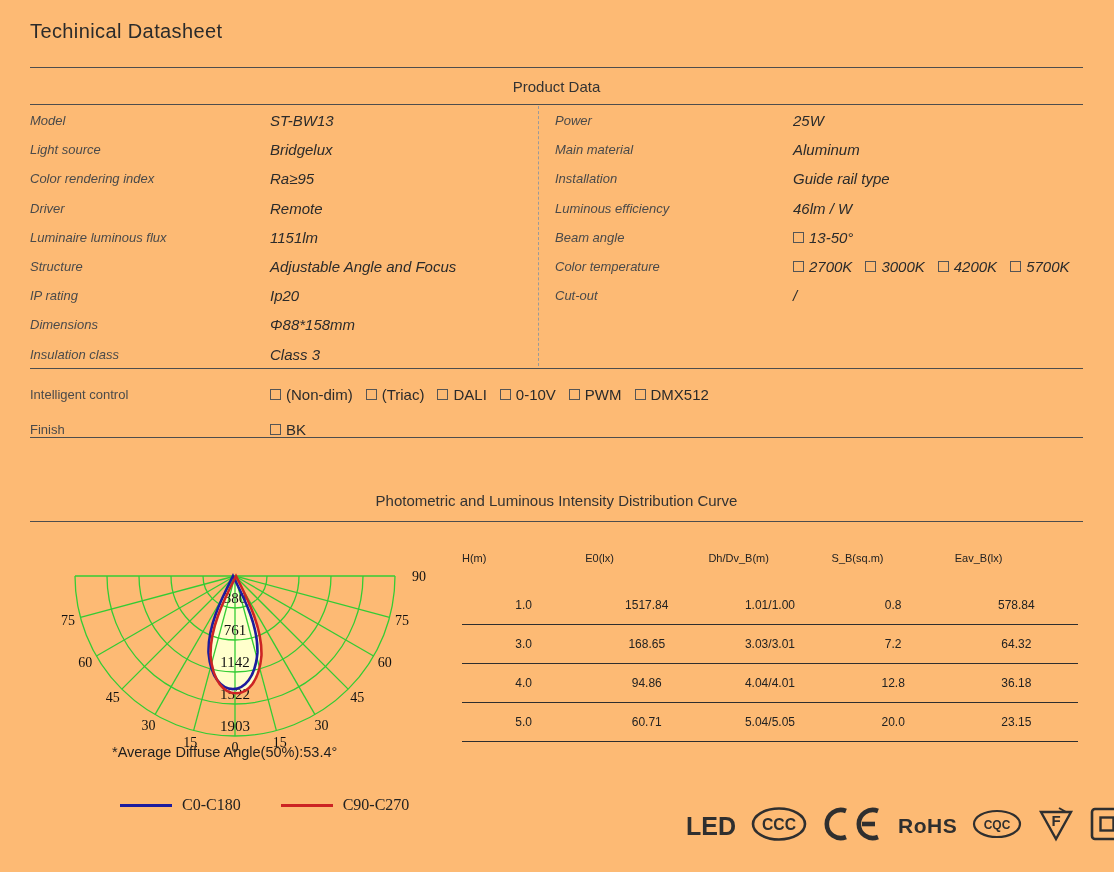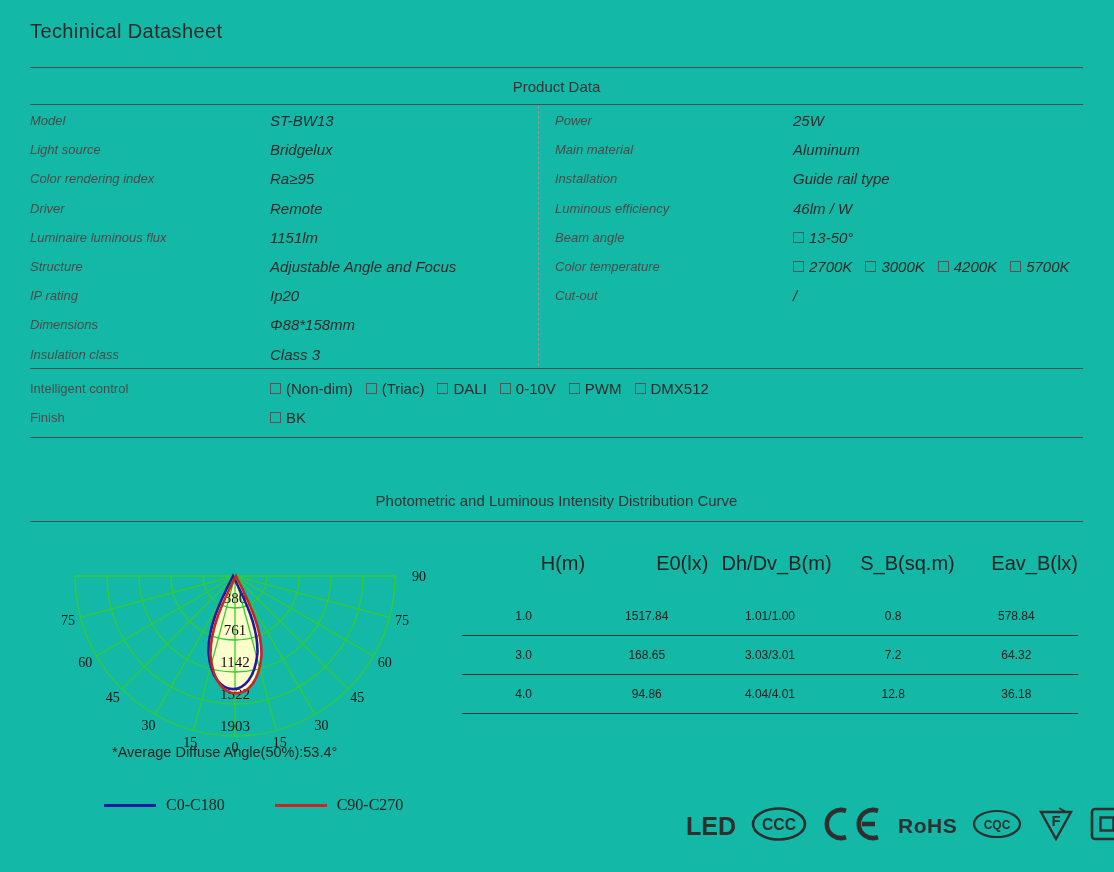--- a/index.html
+++ b/index.html
@@ -1,42 +1,42 @@
 <!DOCTYPE html>
 <html><head>
 <meta charset="utf-8">
 <style>
   html,body{margin:0;padding:0;background:#fff;}
-  .page{position:relative;width:1114px;height:872px;background:#14b8a6;overflow:hidden;
+  .page{position:relative;width:1114px;height:872px;background:#fdba74;overflow:hidden;
         font-family:"Liberation Sans",sans-serif;color:#2b2b2b;}
   .rule{position:absolute;left:30px;width:1053px;height:1px;background:#4d4d4d;}
   .title{position:absolute;left:30px;top:20px;font-size:20px;letter-spacing:.4px;color:#2b2b2b;}
   .sec-title{position:absolute;left:30px;width:1053px;text-align:center;font-size:15px;color:#333;}
   .spec-col{position:absolute;top:106px;display:flex;flex-direction:column;font-style:italic;}
   #spec-left{left:30px;width:500px;}
   #spec-right{left:555px;width:528px;}
   .spec-row{height:29.2px;display:flex;align-items:center;}
   .spec-label{flex:0 0 240px;font-size:13px;color:#4a4a4a;}
   #spec-right .spec-label{flex:0 0 238px;}
   .spec-value{font-size:15px;color:#2b2b2b;display:flex;align-items:center;gap:13px;white-space:nowrap;}
   .opt{white-space:nowrap;display:inline-flex;align-items:center;}
   .cbx{display:inline-block;width:9px;height:9px;border:1px solid #555;margin-right:5px;}
   .divider-dashed{position:absolute;left:538px;top:106px;height:260px;border-left:1px dashed #9a9a9a;}
   #ctrl-rows{position:absolute;left:30px;top:374px;width:1053px;}
-  .ctrl-row{height:29px;display:flex;align-items:center;}
+  .ctrl-row{height:29px;display:flex;align-items:center;margin-top:6px;}
   .ctrl-row .spec-label{flex:0 0 240px;}
   #polar{position:absolute;left:58px;top:548px;}
   .polar-caption{position:absolute;left:112px;top:744px;font-size:14.5px;color:#1f1f1f;}
-  #legend{position:absolute;left:104px;top:796px;display:flex;gap:50px;align-items:center;}
+  #legend{position:absolute;left:120px;top:796px;display:flex;gap:40px;align-items:center;}
   .legend-item{display:flex;align-items:center;gap:10px;}
   .legend-line{width:52px;height:3px;}
   .legend-label{font-family:"Liberation Serif",serif;font-size:16px;color:#222;}
   #photo-table{position:absolute;left:462px;top:550px;width:616px;}
   #photo-table table{width:100%;border-collapse:collapse;table-layout:fixed;}
-  #photo-table th{font-weight:400;font-size:20px;color:#222;text-align:right;padding:2px 0 22px 0;}
+  #photo-table th{font-weight:400;font-size:11px;color:#222;text-align:left;padding:2px 0 22px 0;}
   #photo-table td{font-size:12px;color:#222;text-align:center;height:36px;}
   #photo-table tbody tr{border-bottom:1.6px solid #2e2e2e;}
   #certs{position:absolute;left:686px;top:804px;display:flex;align-items:center;gap:14px;color:#2f2f2f;}
   .cert-text-lg{font-weight:bold;font-size:25px;color:#2f2f2f;}
   .cert-text-md{font-weight:bold;font-size:21px;color:#2f2f2f;letter-spacing:.5px;}
   svg text{font-family:"Liberation Serif",serif;}
   .cert svg text{font-family:"Liberation Sans",sans-serif;}
 </style>
 </head>
 <body>
@@ -265,20 +265,27 @@
             <td>7.2</td>
             <td>64.32</td>
           </tr>
           <tr>
             <td>4.0</td>
             <td>94.86</td>
             <td>4.04/4.01</td>
             <td>12.8</td>
             <td>36.18</td>
           </tr>
+          <tr>
+            <td>5.0</td>
+            <td>60.71</td>
+            <td>5.04/5.05</td>
+            <td>20.0</td>
+            <td>23.15</td>
+          </tr>
         </tbody>
     </table>
   </div>
 
   <div id="certs">
     <span class="cert cert-text-lg">LED</span>
     <span class="cert">
       <svg width="58" height="40" viewBox="0 0 58 40">
         <ellipse cx="29" cy="20" rx="26" ry="15.5" fill="none" stroke="#2f2f2f" stroke-width="2.6"></ellipse>
         <text x="29" y="26" text-anchor="middle" font-size="16" font-weight="bold" fill="#2f2f2f" textLength="34" lengthAdjust="spacingAndGlyphs">CCC</text>

